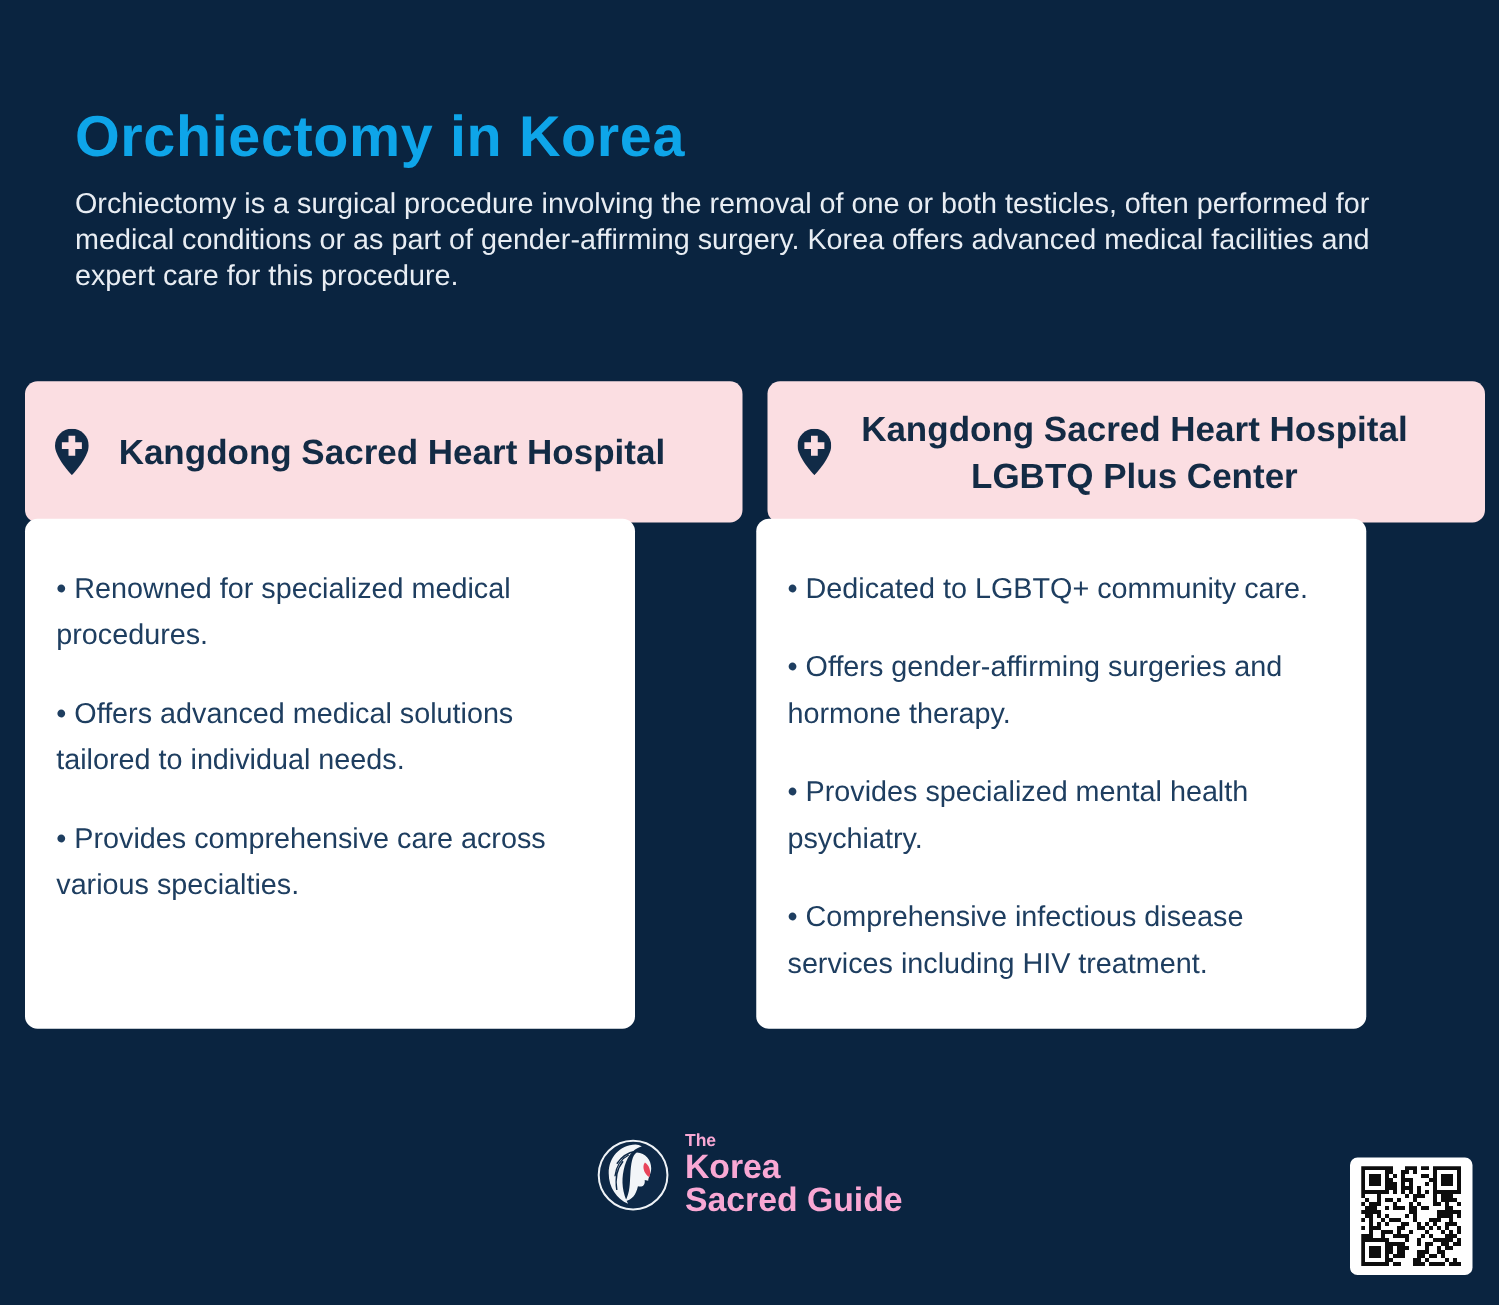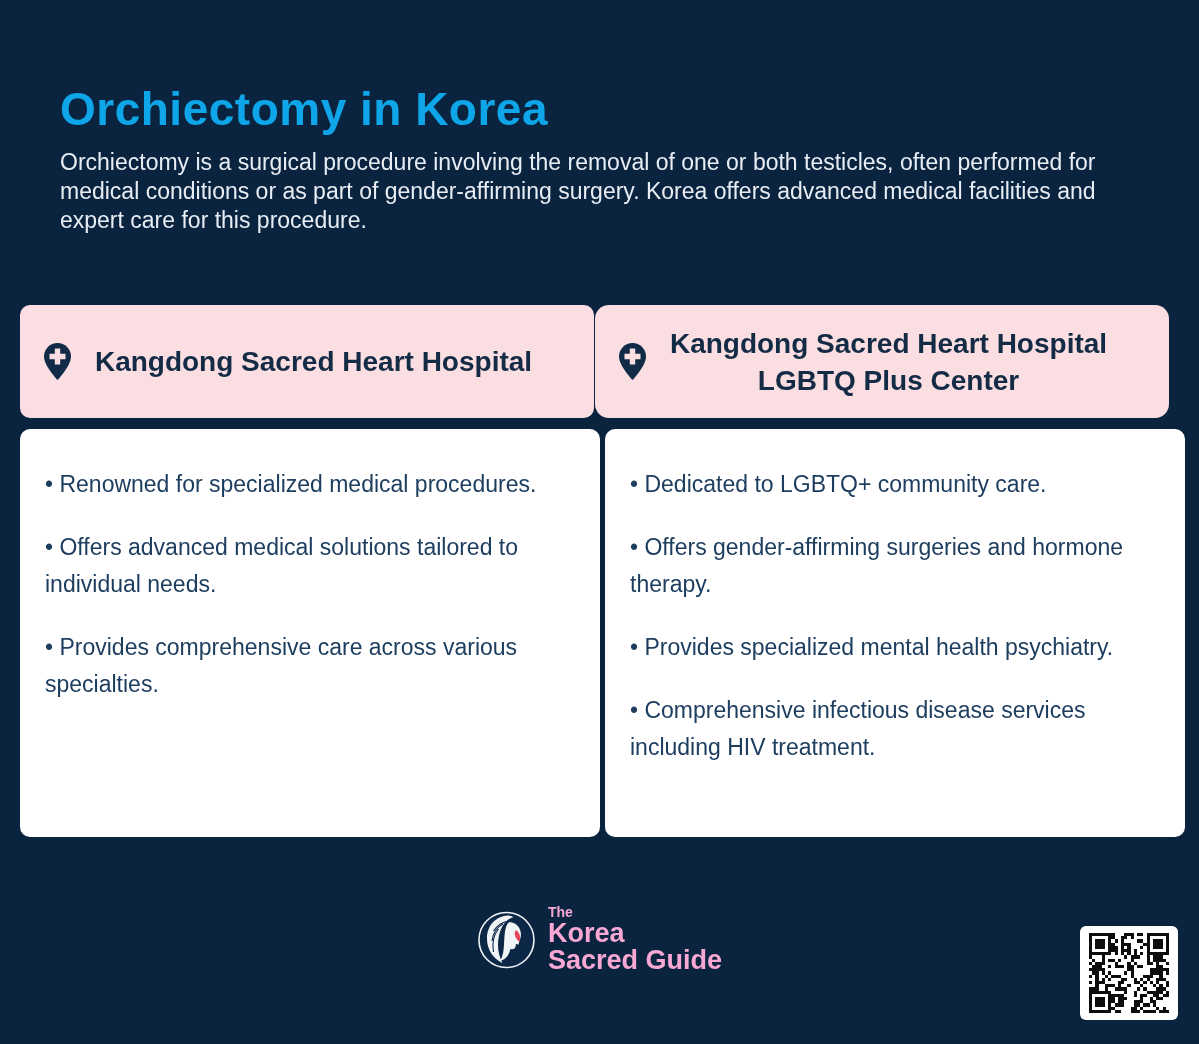--- a/index.html
+++ b/index.html
@@ -34,38 +34,38 @@
     position: absolute;
     top: 305px;
     width: 574px; height: 113px;
     background: #fbdee2;
     border-radius: 10px;
     display: flex;
     align-items: center;
     padding: 0 24px;
   }
   .card-header.left  { left: 20px; }
-  .card-header.right { left: 595px; border-radius: 14px; }
+  .card-header.right { left: 614px; }
 
   .pin-icon { flex: 0 0 auto; width: 27px; height: 37px; }
 
   .card-title {
     flex: 1;
     text-align: center;
     font-size: 28px;
     line-height: 37px;
     font-weight: 700;
     color: #132b45;
     padding-right: 14px;
   }
 
   .card-body {
     position: absolute;
-    top: 429px;
-    width: 580px; height: 408px;
+    top: 415px;
+    width: 488px; height: 408px;
     background: #ffffff;
     border-radius: 10px;
     padding: 37px 25px 0 25px;
   }
   .card-body.left  { left: 20px; }
   .card-body.right { left: 605px; }
 
   .bullet {
     font-size: 23px;
     line-height: 37px;

